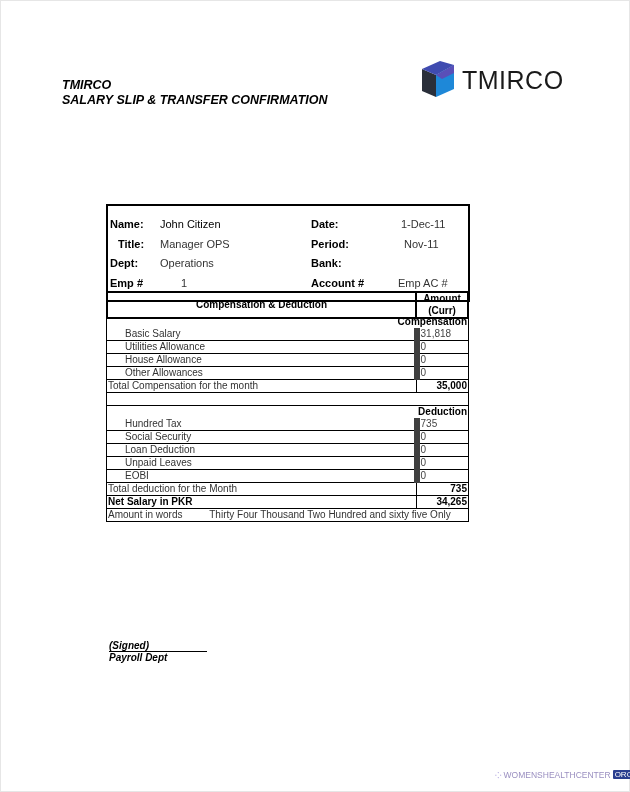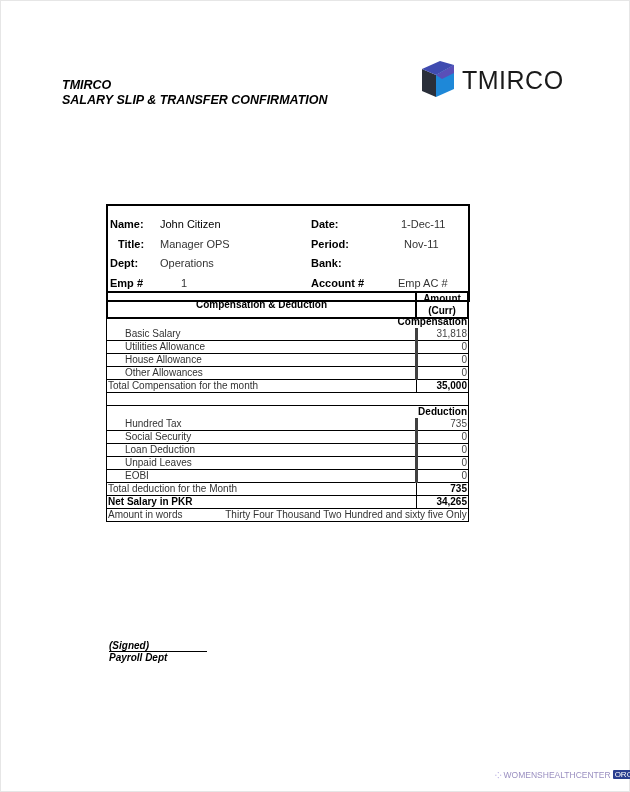--- a/index.html
+++ b/index.html
@@ -13,21 +13,21 @@
   .info-box { position: absolute; left: 106px; top: 170px; width: 360px; height: 94px; border: 2px solid #000; font-size: 11px; margin-top: 34px; }
   .info-row { position: absolute; left: 0; width: 100%; height: 14px; }
   .info-lbl { position: absolute; font-weight: bold; }
   .info-val { position: absolute; color: #333; }
 
   .comp-table { position: absolute; left: 106px; top: 291px; width: 363px; border-collapse: collapse; font-size: 10px; }
   .comp-table td { padding: 0 1px; height: 12px; line-height: 12px; }
   .hdr td { border: 2px solid #000; height: 21px; font-weight: bold; text-align: center; font-size: 10px; }
   .sect td { font-weight: bold; padding-left: 5px; text-align: right; }
   .item .lbl { padding-left: 18px; color: #333; border-bottom: 1px solid #000; }
-  .item .amt { text-align: right; color: #444; border-left: 3px solid #404040; border-bottom: 1px solid #000; border-right: 1px solid #000; }
+  .item .amt { text-align: left; color: #444; border-left: 6px solid #404040; border-bottom: 1px solid #000; border-right: 1px solid #000; }
   .total .lbl { color: #333; border-bottom: 1px solid #000; }
   .total .amt { text-align: right; font-weight: bold; border-left: 1px solid #000; border-bottom: 1px solid #000; border-right: 1px solid #000; }
   .outer-left td:first-child { border-left: 1px solid #000; }
   .outer-right td:last-child { border-right: 1px solid #000; }
   .spacer td { height: 12px; }
   .net .lbl { font-weight: bold; border-bottom: 1px solid #000; }
   .net .amt { text-align: right; font-weight: bold; border-left: 1px solid #000; border-bottom: 1px solid #000; border-right: 1px solid #000; }
   .words td { border-bottom: 1px solid #000; color: #333; }
 
   .sign { position: absolute; left: 109px; top: 640px; font-weight: bold; font-style: italic; font-size: 10px; }
@@ -154,21 +154,21 @@
     <td class="lbl">Total deduction for the Month</td>
     <td class="amt">735</td>
   </tr>
   <tr class="net outer-left">
     <td class="lbl">Net Salary in PKR</td>
     <td class="amt">34,265</td>
   </tr>
   <tr class="words outer-left outer-right">
     <td colspan="2">
       <span>Amount in words</span>
-      <span style="margin-left:40px;text-align:center;">Thirty Four Thousand Two Hundred and sixty five Only</span>
+      <span style="margin-left:24px;text-align:center;">Thirty Four Thousand Two Hundred and sixty five Only</span>
     </td>
   </tr>
 </tbody>
   </table>
 
 <div class="sign">
   <div class="sign-line">(Signed)</div>
   <div>Payroll Dept</div>
 </div>
 

